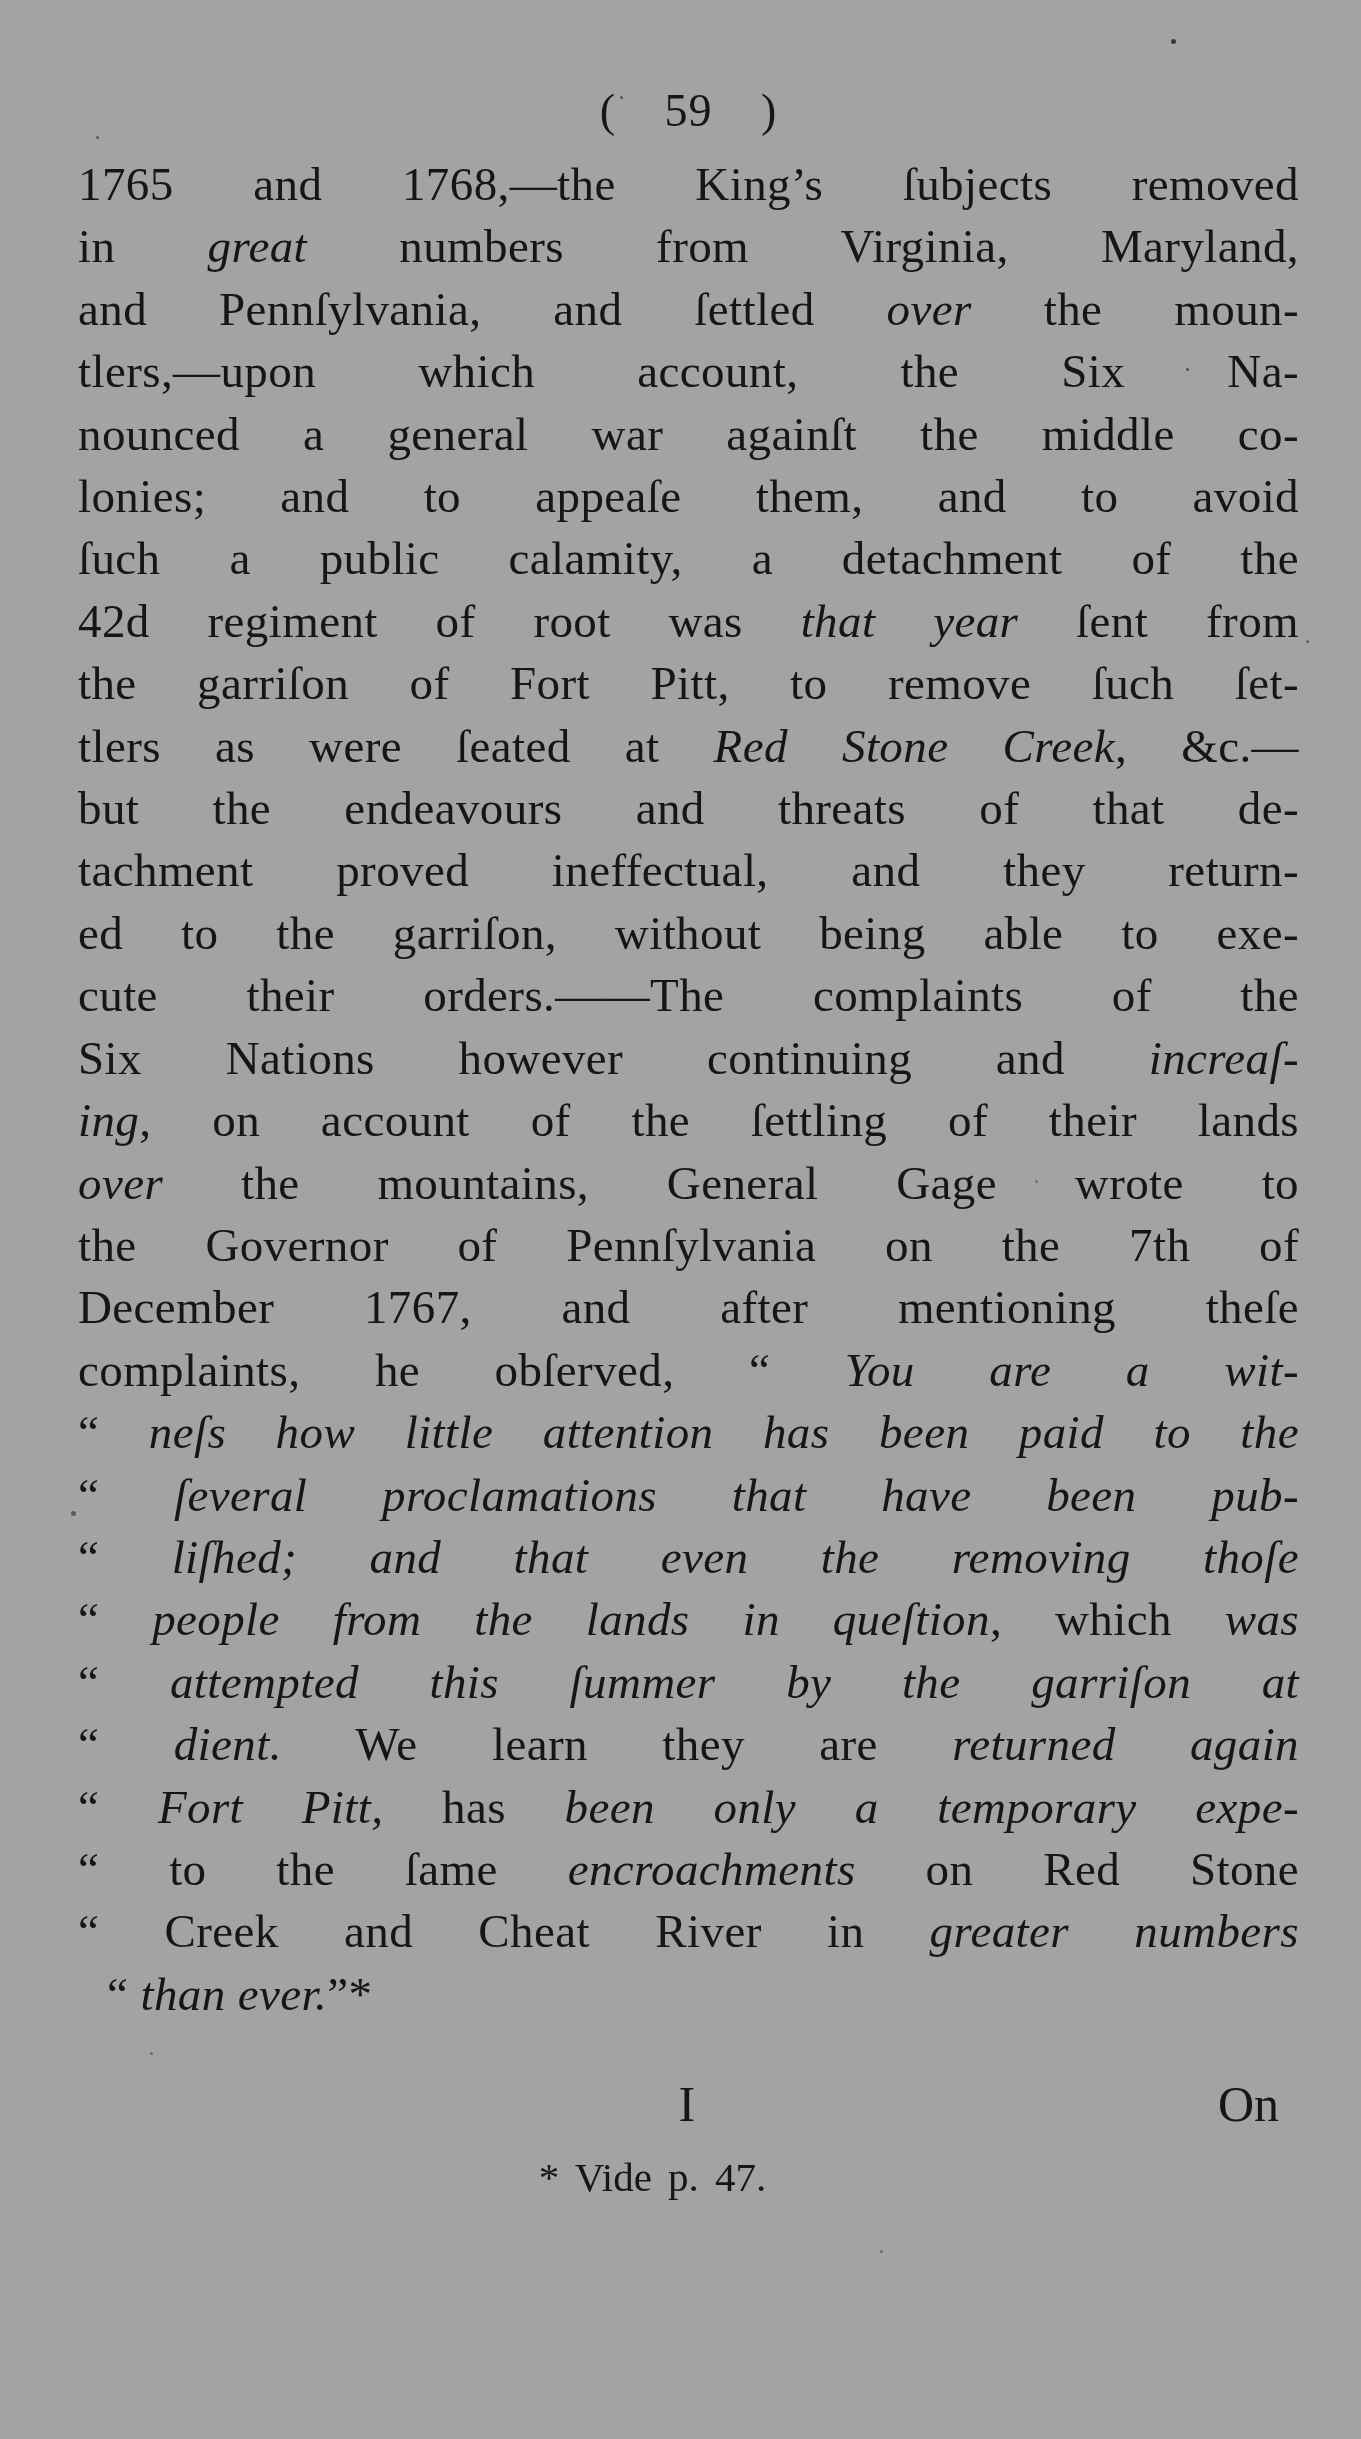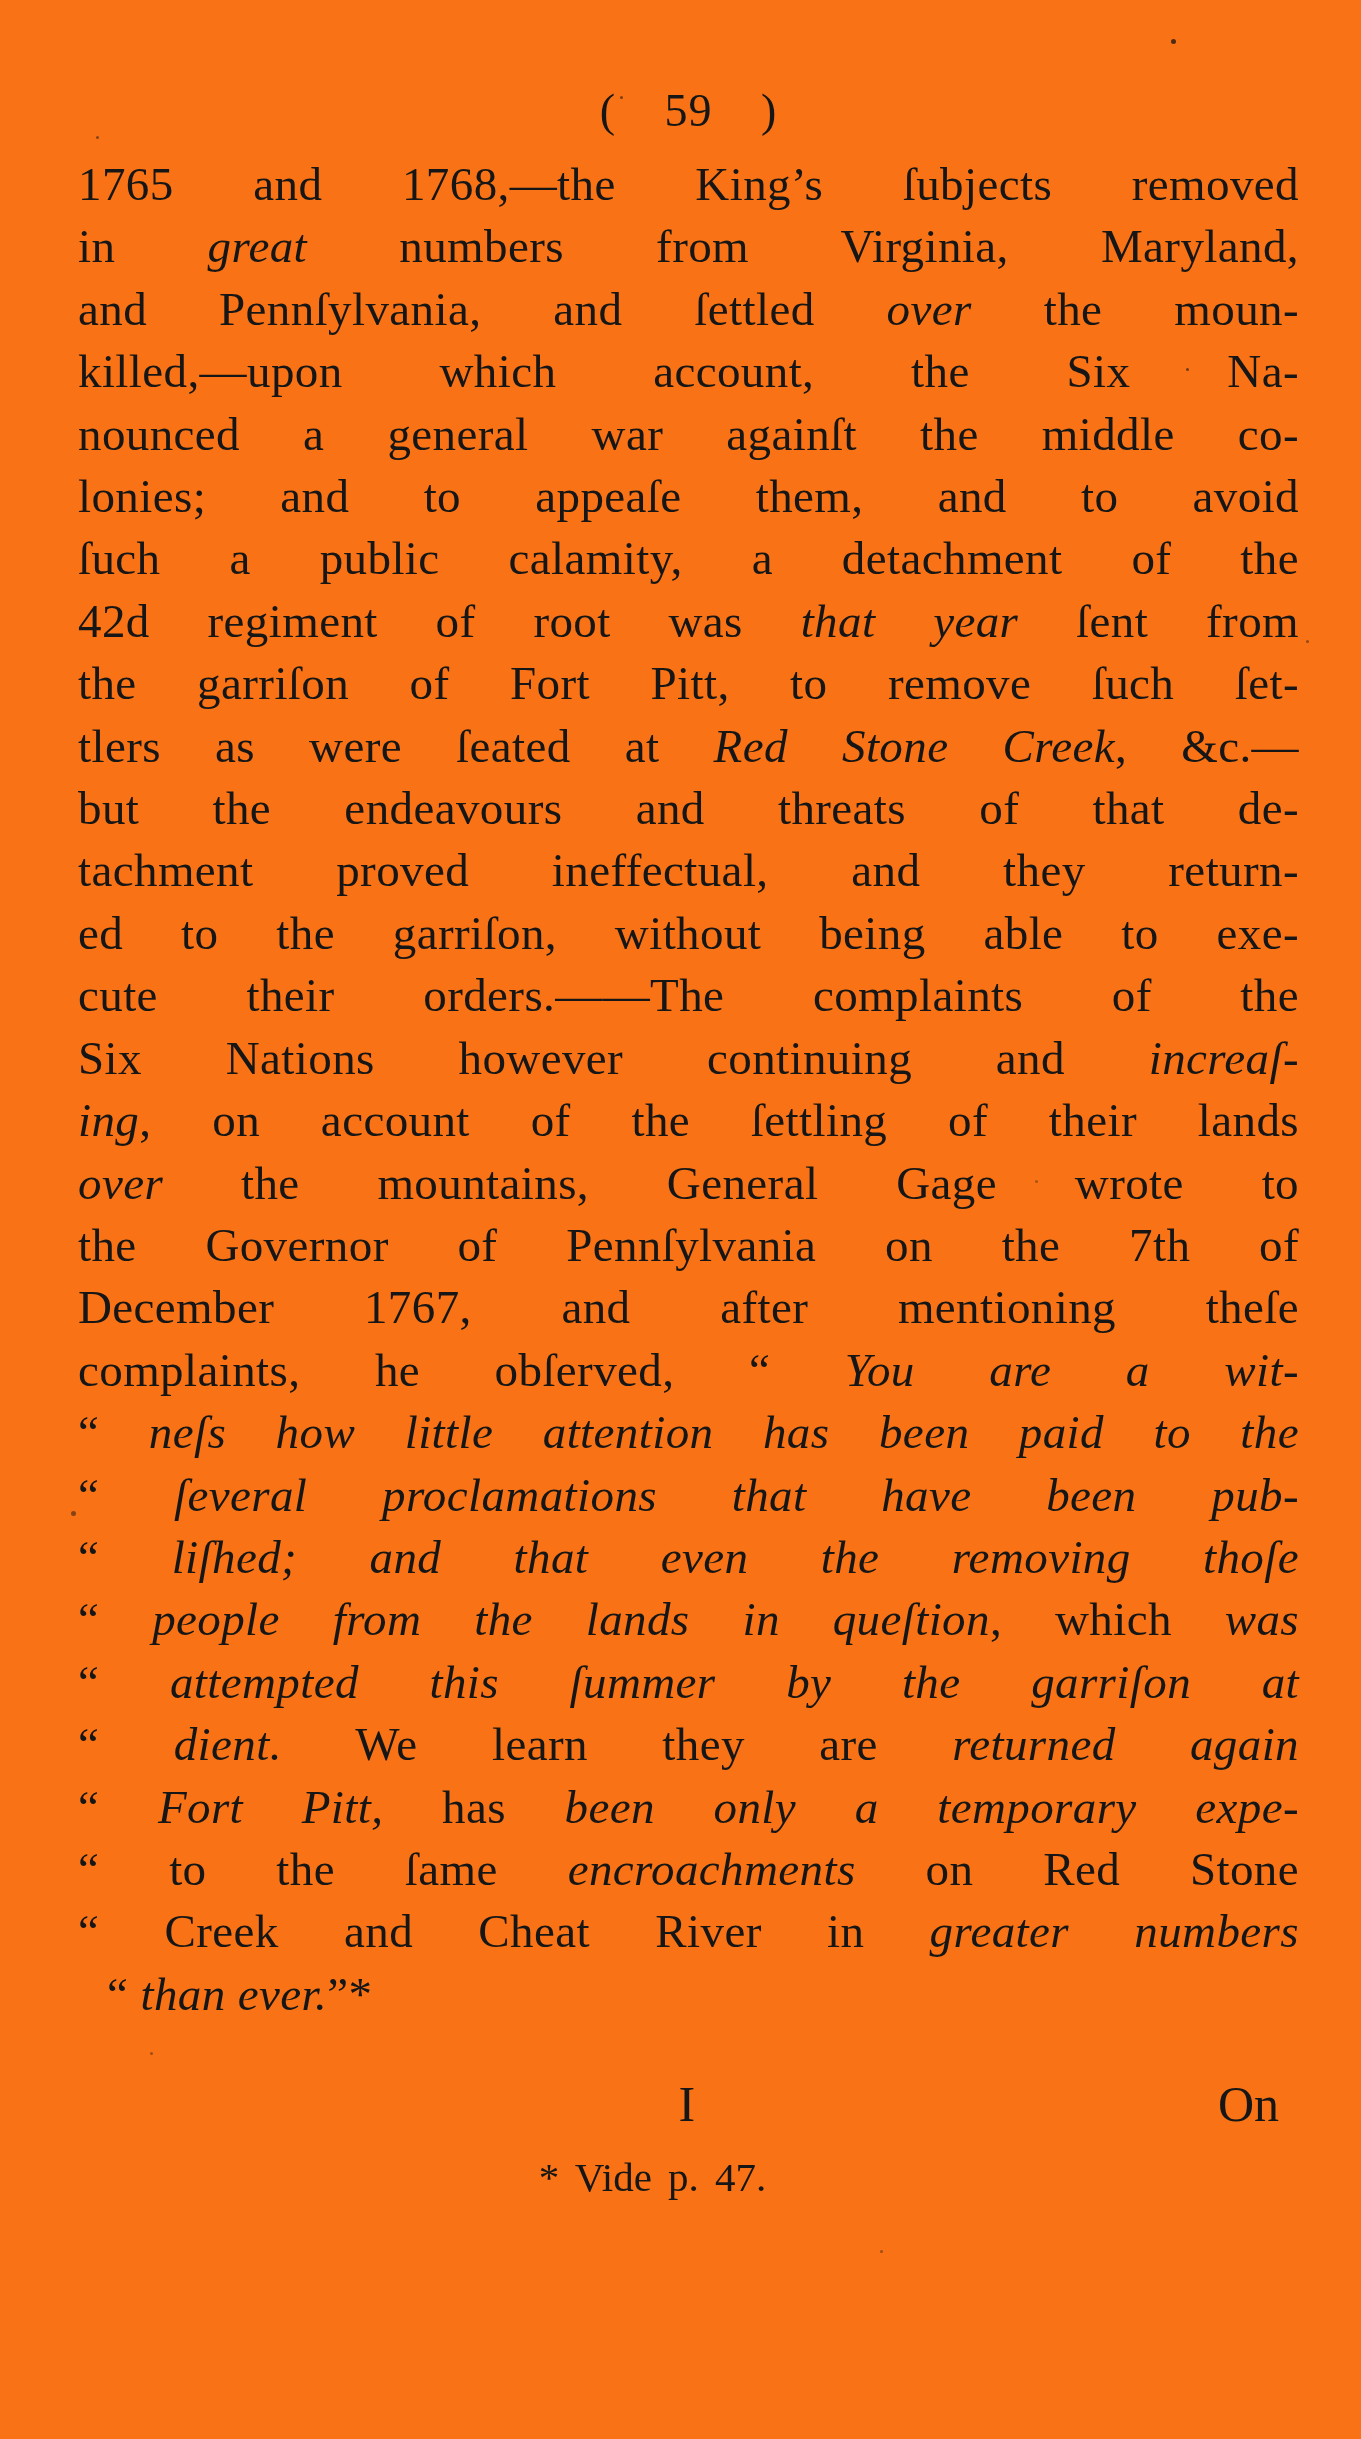--- a/index.html
+++ b/index.html
@@ -4,21 +4,21 @@
 <style>
   html, body {
     margin: 0;
     padding: 0;
     background: #ffffff;
   }
   .page {
     position: relative;
     width: 1361px;
     height: 2439px;
-    background: #f97316;
+    background: #a3a3a3;
     overflow: hidden;
     font-family: "Liberation Serif", "DejaVu Serif", serif;
     color: #161616;
   }
   .page-header {
     margin: 84px 62px 0 78px;
     text-align: center;
     font-size: 46px;
     word-spacing: 36px;
     letter-spacing: 1px;
@@ -87,21 +87,21 @@
 
 <div class="page">
   <div class="speckles"></div>
 
   <div class="page-header">( 59 )</div>
 
   <div class="text-block">
       <div class="line"><span>1765 and 1768,—the King’s ſubjects removed</span></div>
       <div class="line"><span>in </span><span class="it">great</span><span> numbers from Virginia, Maryland,</span></div>
       <div class="line"><span>and Pennſylvania, and ſettled </span><span class="it">over</span><span> the moun-</span></div>
-      <div class="line"><span>killed,—upon which account, the Six Na-</span></div>
+      <div class="line"><span>tlers,—upon which account, the Six Na-</span></div>
       <div class="line"><span>nounced a general war againſt the middle co-</span></div>
       <div class="line"><span>lonies; and to appeaſe them, and to avoid</span></div>
       <div class="line"><span>ſuch a public calamity, a detachment of the</span></div>
       <div class="line"><span>42d regiment of root was </span><span class="it">that year</span><span> ſent from</span></div>
       <div class="line"><span>the garriſon of Fort Pitt, to remove ſuch ſet-</span></div>
       <div class="line"><span>tlers as were ſeated at </span><span class="it">Red Stone Creek</span><span>, &amp;c.—</span></div>
       <div class="line"><span>but the endeavours and threats of that de-</span></div>
       <div class="line"><span>tachment proved ineffectual, and they return-</span></div>
       <div class="line"><span>ed to the garriſon, without being able to exe-</span></div>
       <div class="line"><span>cute their orders.——The complaints of the</span></div>

